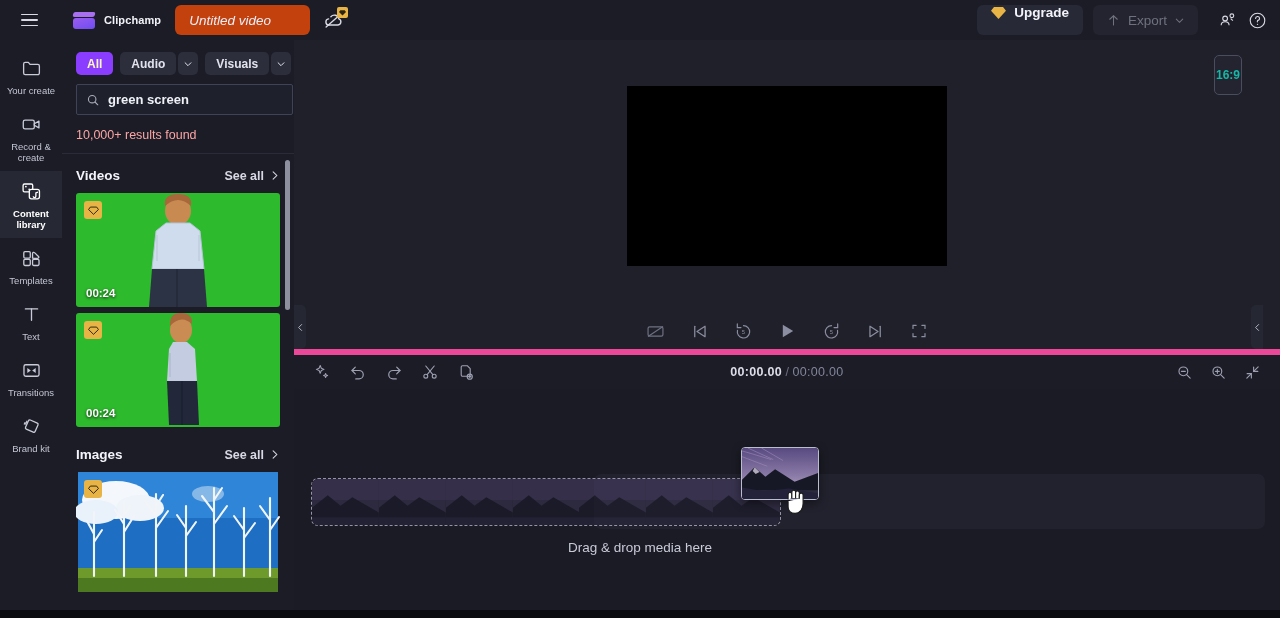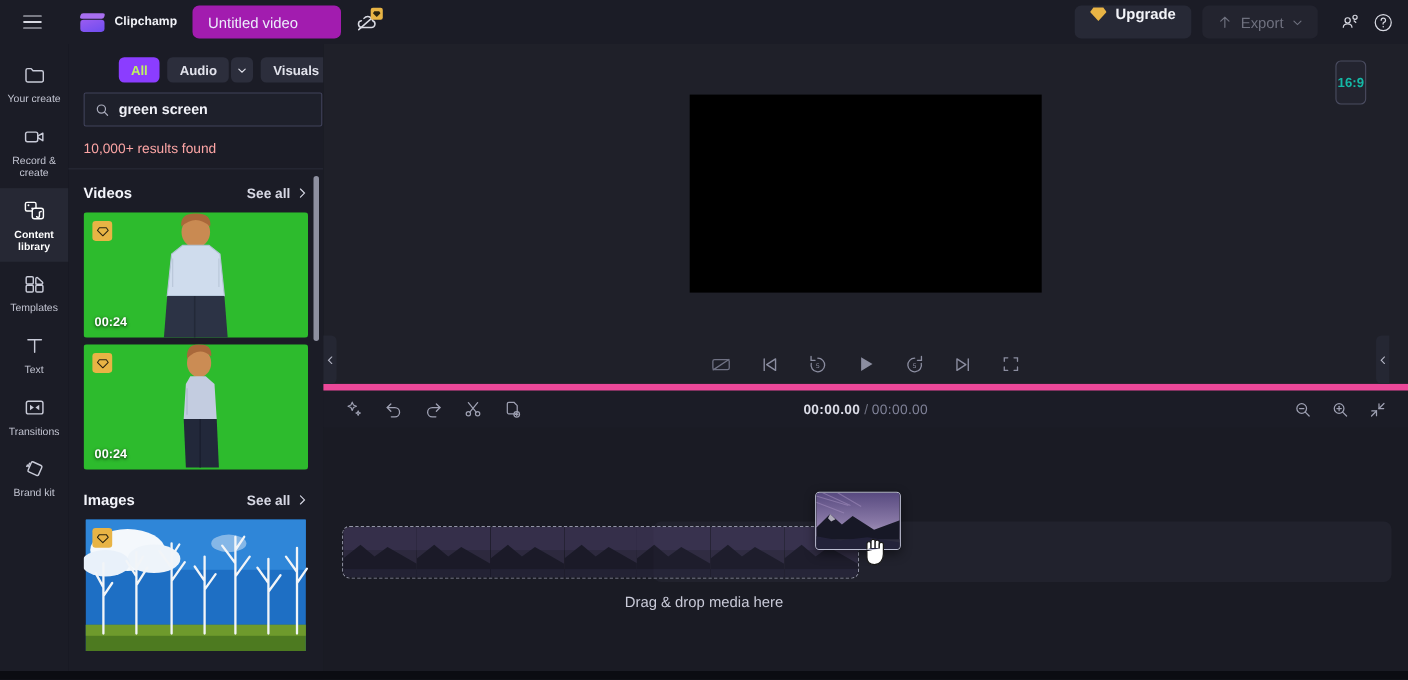--- a/index.html
+++ b/index.html
@@ -22,23 +22,23 @@
     position: relative; z-index: 30;
   }
   .hamburger { width: 26px; height: 26px; display:flex; flex-direction:column; justify-content:center; align-items:center; gap:4px; cursor:pointer; }
   .hamburger span { display:block; width:17px; height:1.5px; background:#d9dae3; border-radius:2px; }
   .brand { display:flex; align-items:center; gap:9px; margin-left:31px; }
   .brand-logo { width:22px; height:20px; position:relative; }
   .brand-logo .b1 { position:absolute; left:0; top:2px; width:22px; height:5px; background:#a86ff0; border-radius:2px; transform: skewX(-14deg); }
   .brand-logo .b2 { position:absolute; left:0; top:7.5px; width:22px; height:11px; background:linear-gradient(160deg,#9a5cf0,#6e4df0); border-radius:3px; }
   .brand-name { font-size:11px; font-weight:600; color:#f2f3f8; letter-spacing:.1px; }
   .title-box {
-    margin-left:14px; background:#a21caf; border-radius:6px;
+    margin-left:14px; background:#c2410c; border-radius:6px;
     height:30px; display:flex; align-items:center; padding:0 14px;
-    min-width:135px; cursor:text;
+    min-width:135px; cursor:text;font-style:italic;
   }
   .title-box span { font-size:13.5px; color:#eceefb; }
   .sync-icon { margin-left:12px; width:24px; height:22px; position:relative; cursor:pointer; }
   .gold-badge-sm { position:absolute; right:-2px; top:-2px; width:11px; height:11px; background:#e8b445; border-radius:2px; display:flex; align-items:center; justify-content:center; }
   .gold-badge-sm svg { width:7px; height:7px; }
   .hdr-spacer { flex:1; }
   .btn-upgrade {
     height:30px; background:#272936; border-radius:6px; display:flex; align-items:flex-start;
     gap:8px; padding:0 14px; cursor:pointer; margin-right:10px;
   }
@@ -71,21 +71,21 @@
   
   .panel {
     width:232px; flex:0 0 232px; background:#1b1c26;
     display:flex; flex-direction:column; position:relative; overflow:hidden;
   }
   .chips { display:flex; align-items:center; gap:7px; padding:12px 14px 9px; }
   .chip {
     height:23px; border-radius:5px; background:#2c2e3c; display:flex; align-items:center;
     padding:0 11px; font-size:12px; color:#e2e3ec; cursor:pointer; font-weight:600;
   }
-  .chip.active { background:#8b3dff; color:#bef264;margin-left:32px; }
+  .chip.active { background:#8b3dff; color:#fef9c3; }
   .chip-group { display:flex; gap:2px; }
   .chip-arrow {
     height:23px; width:20px; border-radius:5px; background:#2c2e3c;
     display:flex; align-items:center; justify-content:center; cursor:pointer;
   }
   .search-row { display:flex; align-items:center; gap:7px; padding:0 14px; }
   .search-box {
     flex:1; height:31px; border:1px solid #40425a; border-radius:2px; background:#1e202b;
     display:flex; align-items:center; padding:0 9px; gap:8px; cursor:text;
   }

